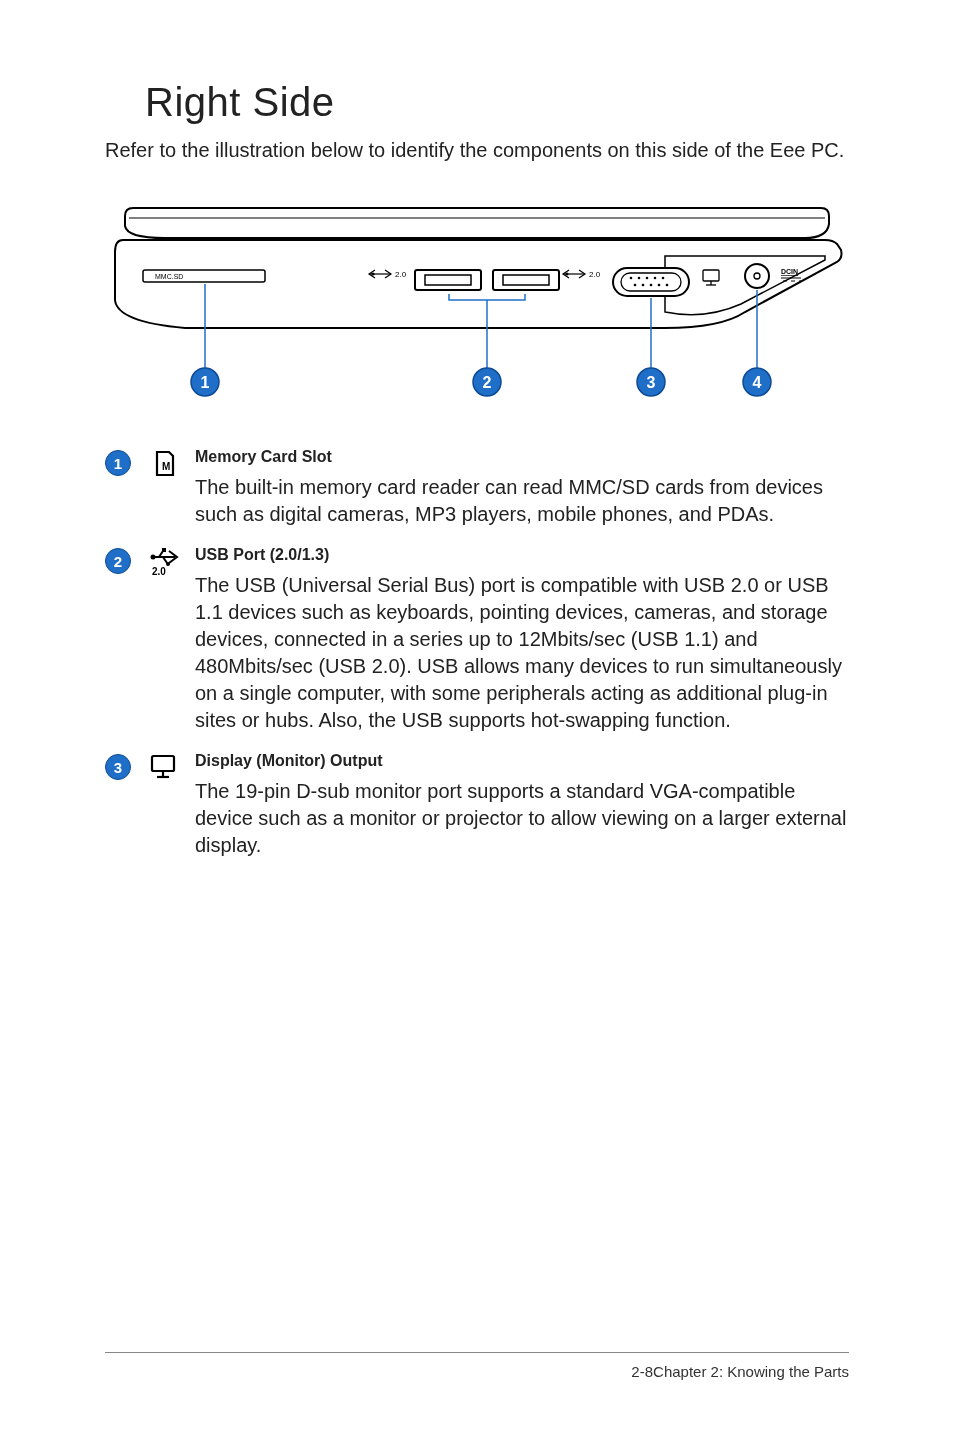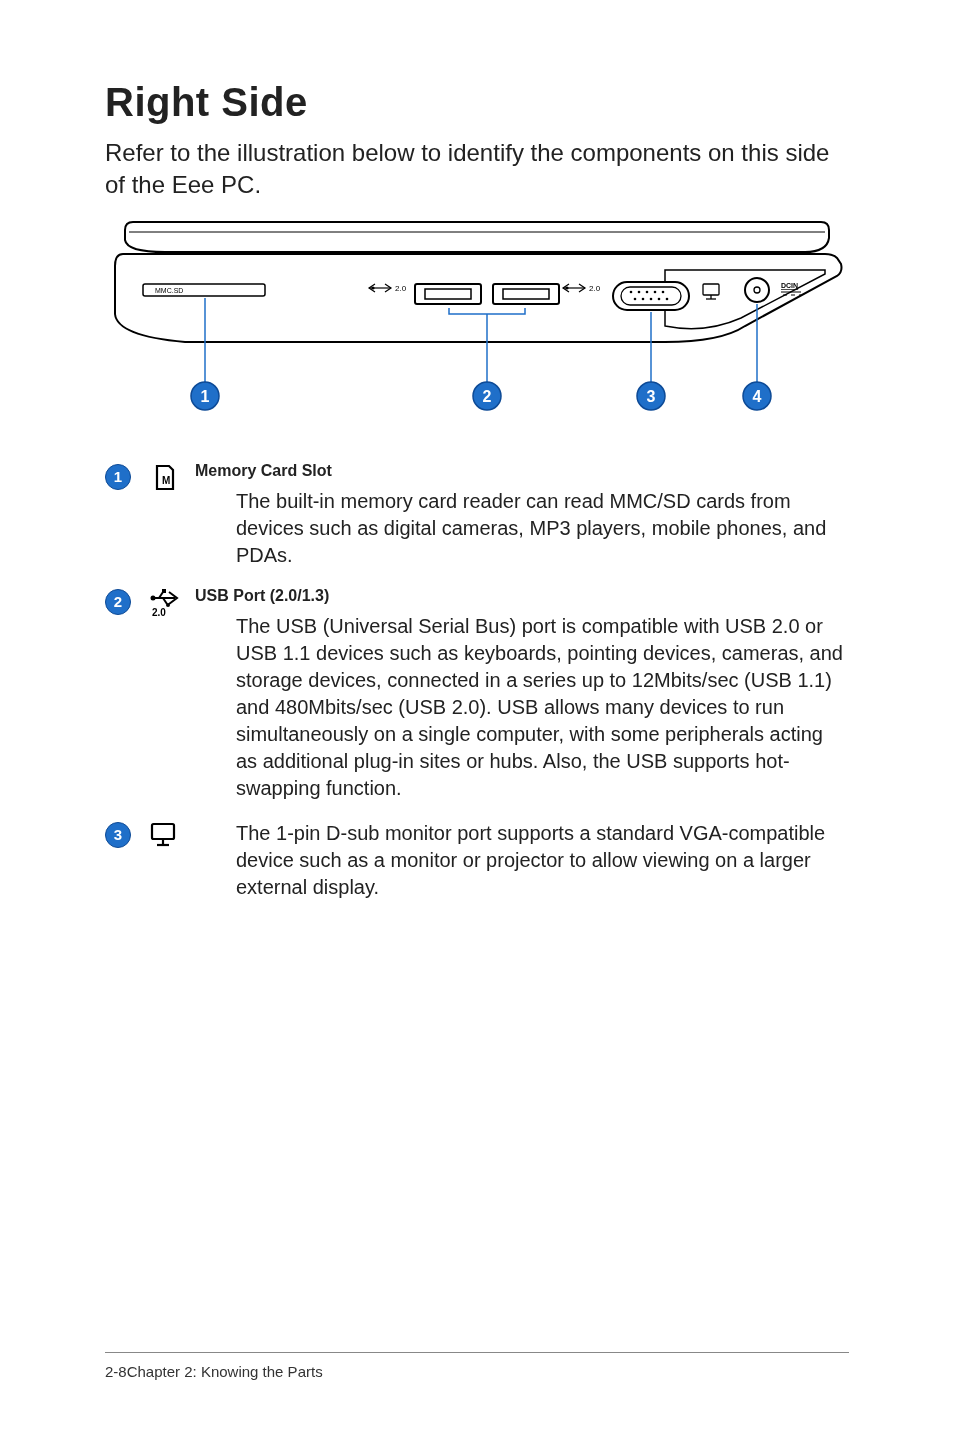--- a/index.html
+++ b/index.html
@@ -7,28 +7,29 @@
     font-family: -apple-system, "Segoe UI", "Helvetica Neue", Arial, sans-serif;
     background: #fff;
     width: 954px;
     height: 1438px;
     padding: 80px 105px 0 105px;
     position: relative;
     color: #222;
   }
   h1 {
     font-size: 40px;
-    font-weight: 700;
+    font-weight: 400;
     margin-bottom: 12px;
     letter-spacing: 0.5px;
+    margin-left: 40px;
   }
   .intro {
-    font-size: 24px;
+    font-size: 20px;
     line-height: 1.35;
-    margin-bottom: 12px;
+    margin-bottom: 36px;
   }
   .illustration {
     width: 100%;
     height: auto;
     margin-bottom: 28px;
   }
   .items { margin-top: 6px; }
   .item {
     display: flex;
     align-items: flex-start;
@@ -64,35 +65,34 @@
     flex: 1;
   }
   .item-title {
     font-weight: 700;
     font-size: 16px;
     margin-bottom: 8px;
   }
   .item-desc {
     font-size: 20px;
     line-height: 1.35;
-    margin-left: 41px;
   }
   .footer {
     position: absolute;
     bottom: 58px;
     left: 105px;
     right: 105px;
   }
   .footer-line {
     border-top: 1px solid #888;
     margin-bottom: 10px;
   }
   .footer-row {
     display: flex;
-    justify-content: flex-start;
+    justify-content: flex-end;
     font-size: 15px;
     color: #333;
   }
 </style>
 </head>
 <body>
 
 
 
 <h1>Right Side</h1>
@@ -233,21 +233,22 @@
       <div class="num-circle">3</div>
     </div>
     <div class="icon-col">
       <svg width="30" height="28" viewBox="0 0 30 28">
         <rect x="3" y="3" width="22" height="15" rx="1.5" fill="none" stroke="#000" stroke-width="2.2"></rect>
         <line x1="14" y1="18" x2="14" y2="23" stroke="#000" stroke-width="2.2"></line>
         <line x1="8" y1="24" x2="20" y2="24" stroke="#000" stroke-width="2.2"></line>
       </svg>
     </div>
     <div class="content-col">
-      <div class="item-desc">The 1-pin D-sub monitor port supports a standard VGA-compatible device such as a monitor or projector to allow viewing on a larger external display.</div>
+      <div class="item-title">Display (Monitor) Output</div>
+      <div class="item-desc">The 19-pin D-sub monitor port supports a standard VGA-compatible device such as a monitor or projector to allow viewing on a larger external display.</div>
     </div>
   </div>
 
 </div>
 
 <div class="footer">
   <div class="footer-line"></div>
   <div class="footer-row">
     <span>2-8</span>
     <span>Chapter 2: Knowing the Parts</span>

